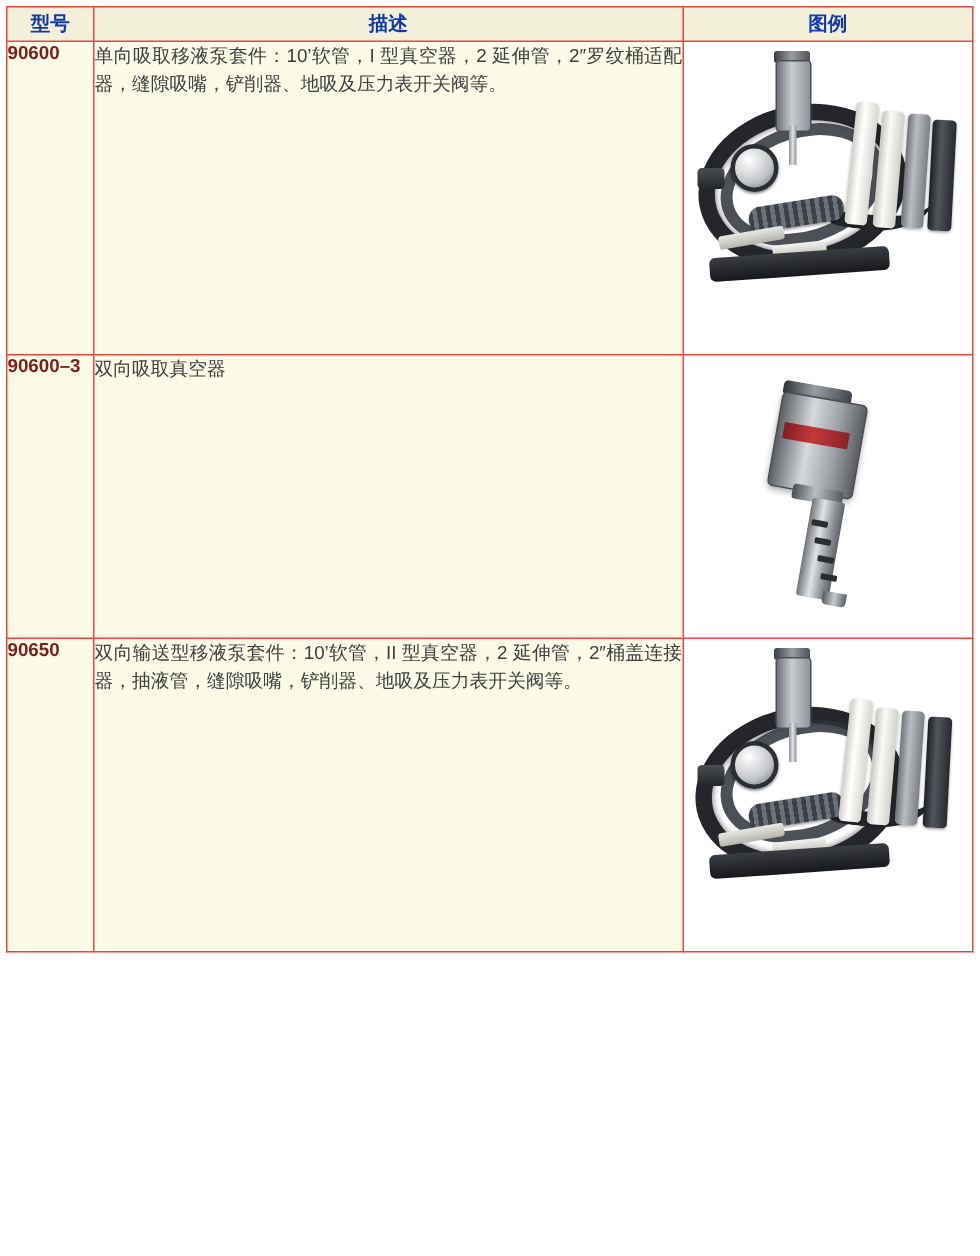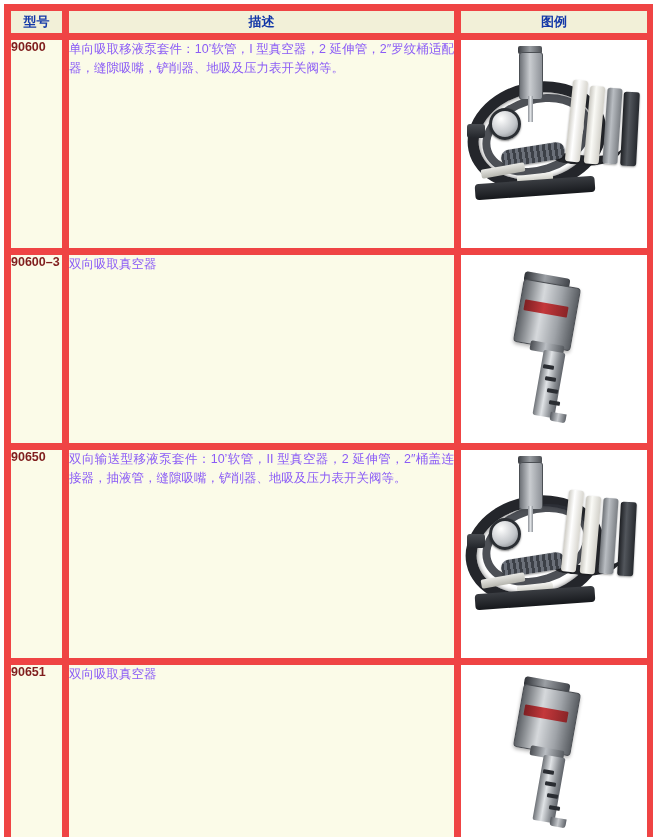--- a/index.html
+++ b/index.html
@@ -18,21 +18,21 @@
     box-sizing: border-box;
   }
   table.product-table {
     border-collapse: collapse;
     width: 645px;
     margin: 4px 0 0 4px;
     table-layout: fixed;
   }
   table.product-table th,
   table.product-table td {
-    border: 7px solid #ef4444;
+    border: 1px solid #ef4444;
     vertical-align: top;
     padding: 0;
   }
   thead th {
     background: #f2f0d8;
     color: #1438a8;
     font-weight: bold;
     font-size: 13px;
     text-align: center;
     height: 22px;
@@ -47,21 +47,21 @@
     background: #fbfbe8;
     font-size: 12.5px;
     font-weight: bold;
     color: #7f1d1d;
     padding: 6px 3px 0 3px;
     letter-spacing: 0px;
   }
   td.desc-cell {
     background: #fbfbe8;
     font-size: 12.5px;
-    color: #8b5cf6;
+    color: #404040;
     line-height: 19px;
     padding: 5px 5px 4px 5px;
     text-align: justify;
     text-justify: inter-ideograph;
     margin-left: 25px;
   }
   td.img-cell {
     background: #ffffff;
     text-align: center;
     vertical-align: middle;
@@ -378,37 +378,17 @@
               <div class="tube grey1"></div>
               <div class="tube black1"></div>
               <div class="nozzle"></div>
               <div class="scraper"></div>
               <div class="base"></div>
             </div>
           </div>
         </td>
       </tr>
 
-      <tr class="row-3">
-        <td class="model-cell">90651</td>
-        <td class="desc-cell">双向吸取真空器</td>
-        <td class="img-cell">
-          <div class="img-wrap">
-            <div class="vac">
-              <div class="cap"></div>
-              <div class="body"></div>
-              <div class="label"></div>
-              <div class="collar"></div>
-              <div class="shaft"></div>
-              <div class="slot s1"></div>
-              <div class="slot s2"></div>
-              <div class="slot s3"></div>
-              <div class="slot s4"></div>
-              <div class="tip"></div>
-            </div>
-          </div>
-        </td>
-      </tr>
 
     </tbody>
   </table>
 
 </div>
 
 </body></html>

